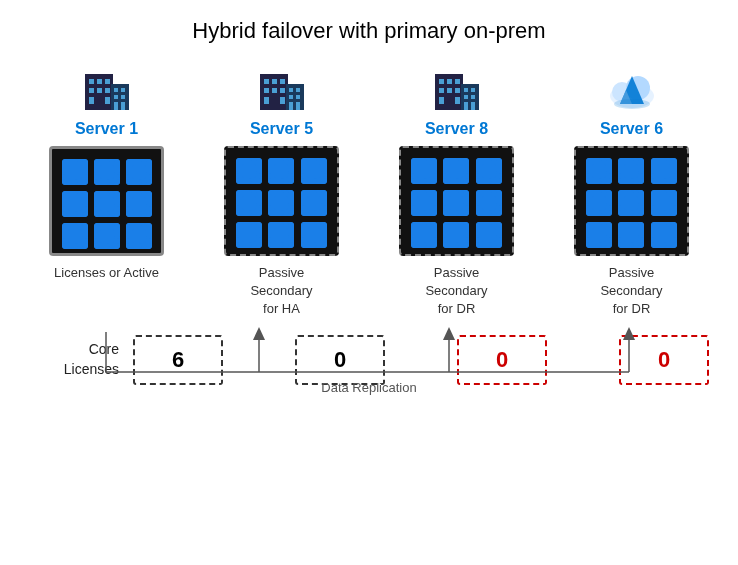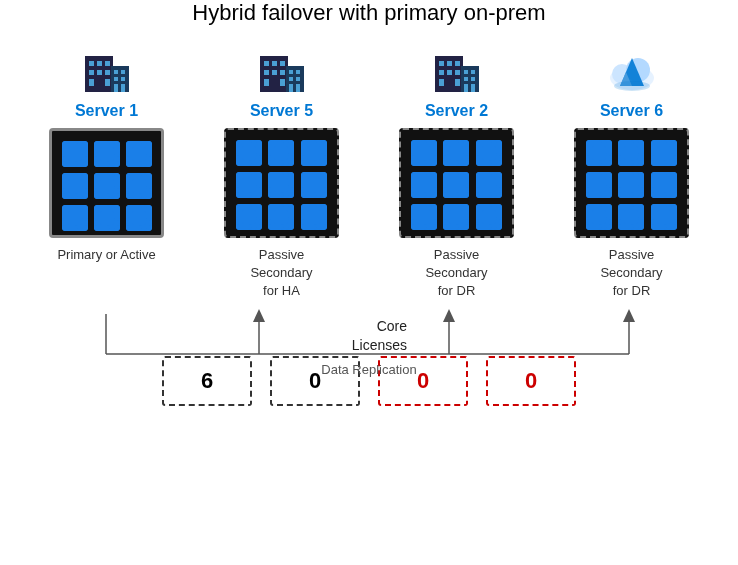--- a/index.html
+++ b/index.html
@@ -11,20 +11,21 @@
       overflow: hidden;
       position: relative;
     }
 
     .page {
       width: 738px;
       height: 530px;
       display: flex;
       flex-direction: column;
       align-items: center;
+      padding-top: 18px;
     }
 
     .title {
       font-size: 22px;
       font-weight: 400;
       color: #000;
       margin-bottom: 18px;
     }
 
     .servers-row {
@@ -124,21 +125,21 @@
       text-align: center;
       margin-top: 8px;
       line-height: 1.4;
       min-height: 52px;
     }
 
     
     .licenses-row {
       width: 680px;
       display: flex;
-      flex-direction: column;
+      flex-direction: row;
       align-items: center;
       margin-top: 10px;
     }
 
     .licenses-label {
       font-size: 14px;
       color: #222;
       line-height: 1.4;
       width: 90px;
       text-align: right;
@@ -235,21 +236,21 @@
           <div class="cpu-chip">
               <div class="cpu-chip-pins"></div>
             </div>
           <div class="cpu-chip">
               <div class="cpu-chip-pins"></div>
             </div>
           <div class="cpu-chip">
               <div class="cpu-chip-pins"></div>
             </div>
         </div>
-        <div class="server-desc">Primary or Active</div>
+        <div class="server-desc">Licenses or Active</div>
       </div>
 
       <div class="server-col">
         <svg class="server-icon" viewBox="0 0 52 52" fill="none" xmlns="http://www.w3.org/2000/svg">
           <rect x="4" y="12" width="28" height="36" fill="#222244"></rect>
           <rect x="8" y="17" width="5" height="5" fill="#4a9fd4"></rect>
           <rect x="16" y="17" width="5" height="5" fill="#4a9fd4"></rect>
           <rect x="24" y="17" width="5" height="5" fill="#4a9fd4"></rect>
           <rect x="8" y="26" width="5" height="5" fill="#4a9fd4"></rect>
           <rect x="16" y="26" width="5" height="5" fill="#4a9fd4"></rect>
@@ -309,21 +310,21 @@
           <rect x="8" y="35" width="5" height="7" fill="#4a9fd4"></rect>
           <rect x="24" y="35" width="5" height="7" fill="#4a9fd4"></rect>
           <rect x="30" y="22" width="18" height="26" fill="#1a3a5c"></rect>
           <rect x="33" y="26" width="4" height="4" fill="#4a9fd4"></rect>
           <rect x="40" y="26" width="4" height="4" fill="#4a9fd4"></rect>
           <rect x="33" y="33" width="4" height="4" fill="#4a9fd4"></rect>
           <rect x="40" y="33" width="4" height="4" fill="#4a9fd4"></rect>
           <rect x="33" y="40" width="4" height="8" fill="#4a9fd4"></rect>
           <rect x="40" y="40" width="4" height="8" fill="#4a9fd4"></rect>
         </svg>
-        <span class="server-name">Server 2</span>
+        <span class="server-name">Server 8</span>
         <div class="cpu-box dashed-border">
           <div class="cpu-chip">
               <div class="cpu-chip-pins"></div>
             </div>
           <div class="cpu-chip">
               <div class="cpu-chip-pins"></div>
             </div>
           <div class="cpu-chip">
               <div class="cpu-chip-pins"></div>
             </div>

